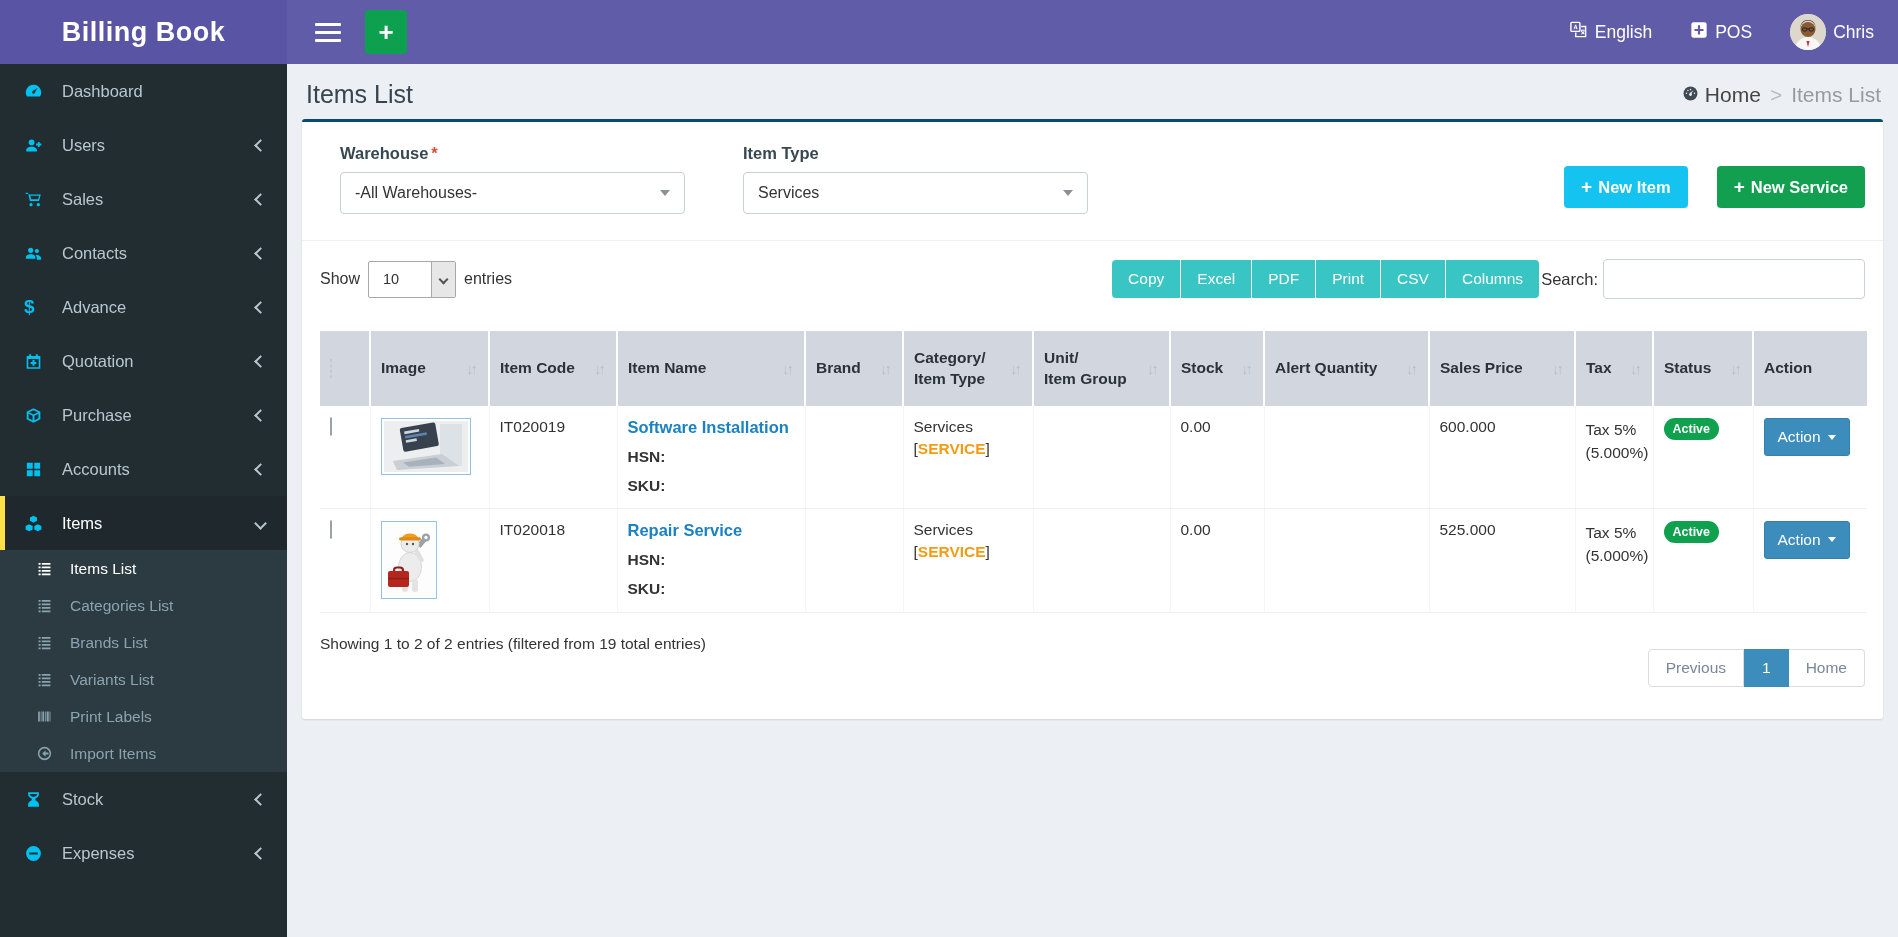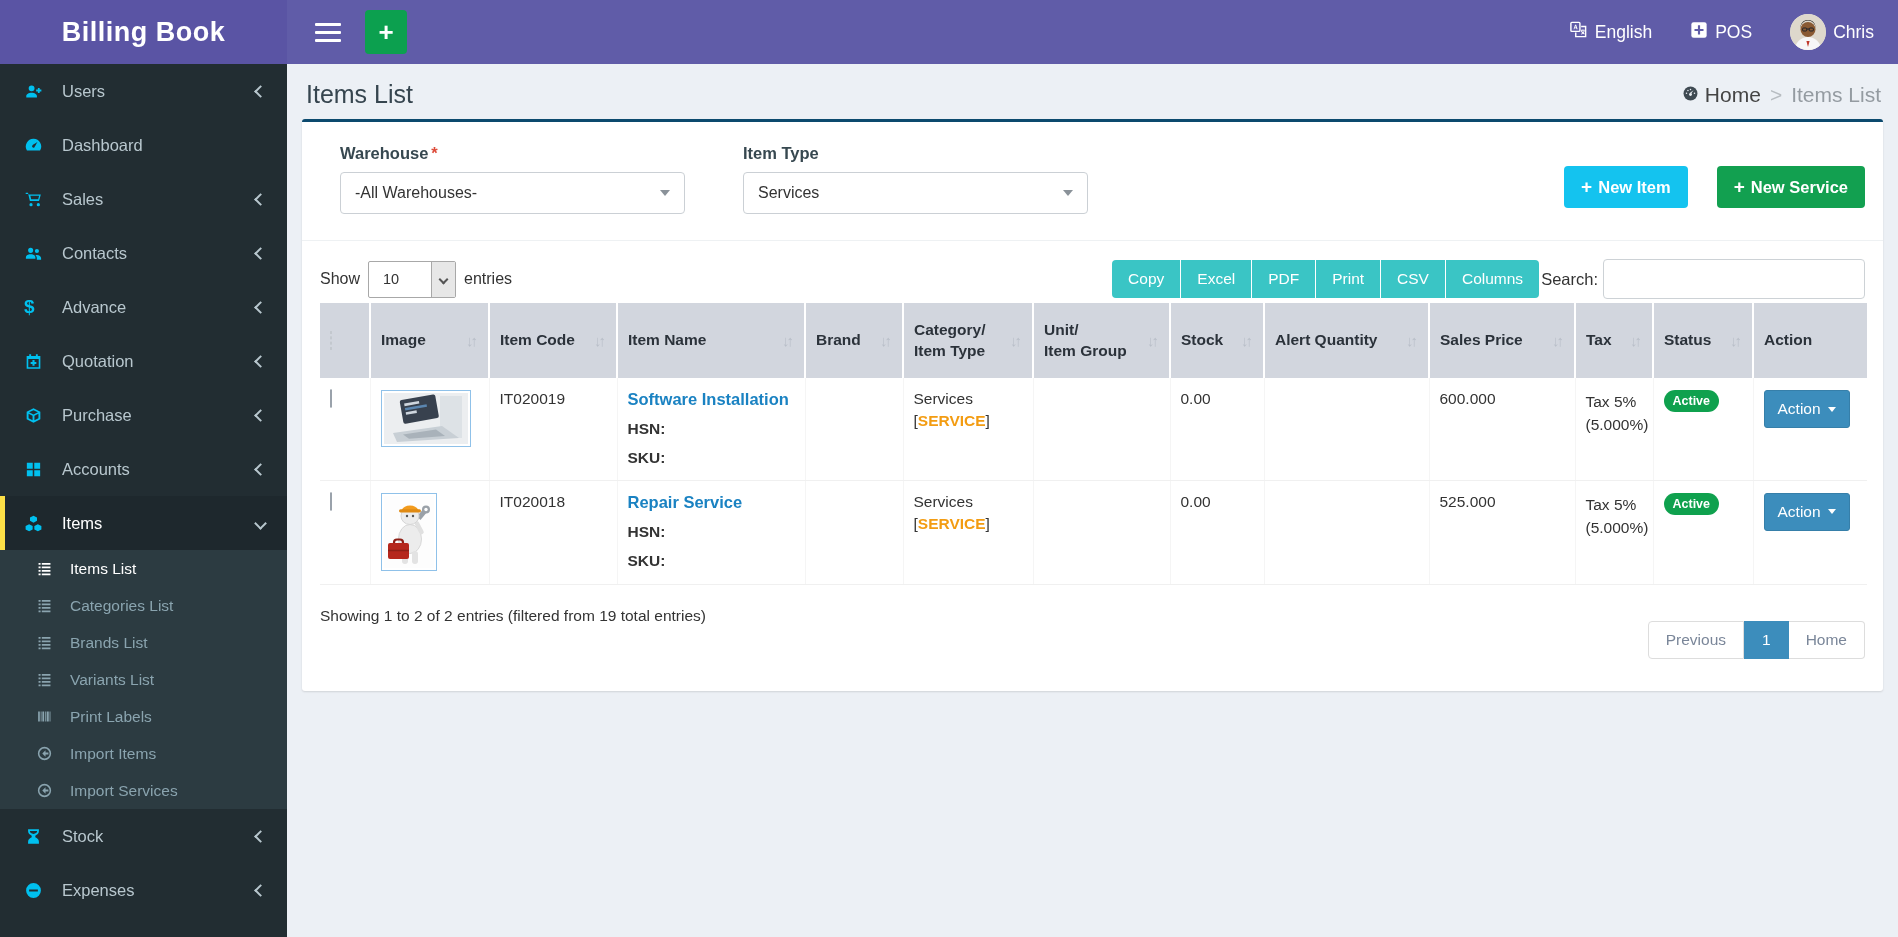--- a/index.html
+++ b/index.html
@@ -73,21 +73,21 @@
   .len-select { width:88px; height:37px; border:1px solid #a8a8a8; border-radius:2px; background:#fff; display:flex; align-items:stretch; cursor:pointer; }
   .len-value { flex:1; display:flex; align-items:center; padding-left:14px; font-size:14.5px; }
   .len-caret { width:24px; background:#e7e7e7; border-left:1px solid #a8a8a8; display:flex; align-items:center; justify-content:center; color:#555; }
   .controls-right { margin-left:auto; display:flex; align-items:center; }
   .export-group { display:flex; border-radius:4px; overflow:hidden; }
   .btn-export { background:#3ac5c5; color:#fff; border:none; border-right:1px solid #fff; font-size:15.5px; padding:10px 16px; cursor:pointer; }
   .btn-export:last-child { border-right:none; }
   .search-label { font-size:16.5px; color:#333; margin:0 5px 0 2px; }
   .search-input { width:262px; height:40px; border:1px solid #cdd2d6; border-radius:4px; padding:0 10px; font-size:15px; font-family:"Liberation Sans",sans-serif; }
   
-  table.items { width:100%; border-collapse:collapse; margin-top:4px; table-layout:fixed; }
+  table.items { width:100%; border-collapse:collapse; margin-top:32px; table-layout:fixed; }
   th { background:#d2d6de; color:#2b323a; font-size:15.5px; font-weight:bold; text-align:left;
        height:75px; padding:8px 10px; vertical-align:middle; border-right:2px solid #fff; cursor:pointer; }
   th:last-child { border-right:none; }
   .th-inner { display:flex; align-items:center; justify-content:space-between; gap:4px; }
   .th-label { white-space:pre-line; line-height:1.35; }
   .sort { color:#b9bfc9; font-size:15px; font-weight:bold; letter-spacing:-3px; padding-right:3px; flex:0 0 auto; }
   td { padding:12px 10px; vertical-align:top; border-bottom:1px solid #f0f0f0; border-right:1px solid #f5f5f5; font-size:15.5px; color:#333; height:102px; }
   td:last-child { border-right:none; }
   .cbx { width:24px; height:29px; background:#fff; border:1px solid #9aa2ab; border-radius:2px; cursor:pointer; }
   .cbx.header { background:transparent; border:1px dashed #c3c8ce; }
@@ -161,35 +161,35 @@
         </span>
         <span>Chris</span>
       </div>
     </div>
   </header>
 
   <nav class="sidebar">
     <a class="mi">
       <span class="mi-icon">
           <svg viewBox="0 0 20 20" fill="currentColor">
+            <path d="M10 3a8 8 0 0 0-6.9 12.2h13.8A8 8 0 0 0 10 3Z"></path>
+            <path d="M10.9 12a1.5 1.5 0 0 1-2.1-2.1c.5-.5 5.3-3.5 5.3-3.5s-2.7 5.1-3.2 5.6Z" fill="#222d32"></path>
+          </svg>
+        </span>
+      <span class="mi-label">Dashboard</span>
+    </a>
+    <a class="mi">
+      <span class="mi-icon">
+          <svg viewBox="0 0 20 20" fill="currentColor">
             <path d="M8 9.8a3.1 3.1 0 1 0 0-6.2 3.1 3.1 0 0 0 0 6.2Zm0 1.6c-3.1 0-5.6 1.5-5.6 3.4v1.6h11.2v-1.6c0-1.9-2.5-3.4-5.6-3.4Z"></path>
             <path d="M14.6 6.3h1.9V8h1.8v1.9h-1.8v1.8h-1.9V9.9h-1.8V8h1.8Z"></path>
           </svg>
         </span>
       <span class="mi-label">Users</span>
       <span class="chev chev-left"></span>
-    </a>
-    <a class="mi">
-      <span class="mi-icon">
-          <svg viewBox="0 0 20 20" fill="currentColor">
-            <path d="M10 3a8 8 0 0 0-6.9 12.2h13.8A8 8 0 0 0 10 3Z"></path>
-            <path d="M10.9 12a1.5 1.5 0 0 1-2.1-2.1c.5-.5 5.3-3.5 5.3-3.5s-2.7 5.1-3.2 5.6Z" fill="#222d32"></path>
-          </svg>
-        </span>
-      <span class="mi-label">Dashboard</span>
     </a>
     <a class="mi">
       <span class="mi-icon">
           <svg viewBox="0 0 20 20" fill="currentColor">
             <path d="M1.8 3h2.4l.5 1.8h13l-1.9 6.8H6.2L4.7 5.2 4.2 4.2H1.8Zm4.9 3 .9 3.8h7.3l1-3.8ZM7.4 17.2a1.7 1.7 0 1 1 0-3.4 1.7 1.7 0 0 1 0 3.4Zm7.7 0a1.7 1.7 0 1 1 0-3.4 1.7 1.7 0 0 1 0 3.4Z"></path>
           </svg>
         </span>
       <span class="mi-label">Sales</span>
       <span class="chev chev-left"></span>
     </a>
@@ -284,28 +284,20 @@
           </span>
         <span class="smi-label">Print Labels</span>
       </a>
       <a class="smi">
         <span class="smi-icon">
             <svg viewBox="0 0 20 20" fill="currentColor">
               <path d="M10 2.2a7.8 7.8 0 1 0 0 15.6 7.8 7.8 0 0 0 0-15.6Zm0 1.8a6 6 0 1 1 0 12 6 6 0 0 1 0-12Zm1.2 2.3L7.4 10l3.8 3.7v-2.5h3.4V8.8h-3.4Z"></path>
             </svg>
           </span>
         <span class="smi-label">Import Items</span>
-      </a>
-      <a class="smi">
-        <span class="smi-icon">
-            <svg viewBox="0 0 20 20" fill="currentColor">
-              <path d="M10 2.2a7.8 7.8 0 1 0 0 15.6 7.8 7.8 0 0 0 0-15.6Zm0 1.8a6 6 0 1 1 0 12 6 6 0 0 1 0-12Zm1.2 2.3L7.4 10l3.8 3.7v-2.5h3.4V8.8h-3.4Z"></path>
-            </svg>
-          </span>
-        <span class="smi-label">Import Services</span>
       </a>
     </div>
     <a class="mi">
       <span class="mi-icon">
           <svg viewBox="0 0 20 20" fill="currentColor">
             <path d="M4.3 2.3h11.4v2.3c0 2.1-1.8 3.8-3.8 4.5v1.8c2 .7 3.8 2.4 3.8 4.5v2.3H4.3v-2.3c0-2.1 1.8-3.8 3.8-4.5V9.1c-2-.7-3.8-2.4-3.8-4.5Zm1.9 1.9v.4c0 1.4 1.6 2.7 3.8 2.7s3.8-1.3 3.8-2.7v-.4Z"></path>
           </svg>
         </span>
       <span class="mi-label">Stock</span>
       <span class="chev chev-left"></span>

